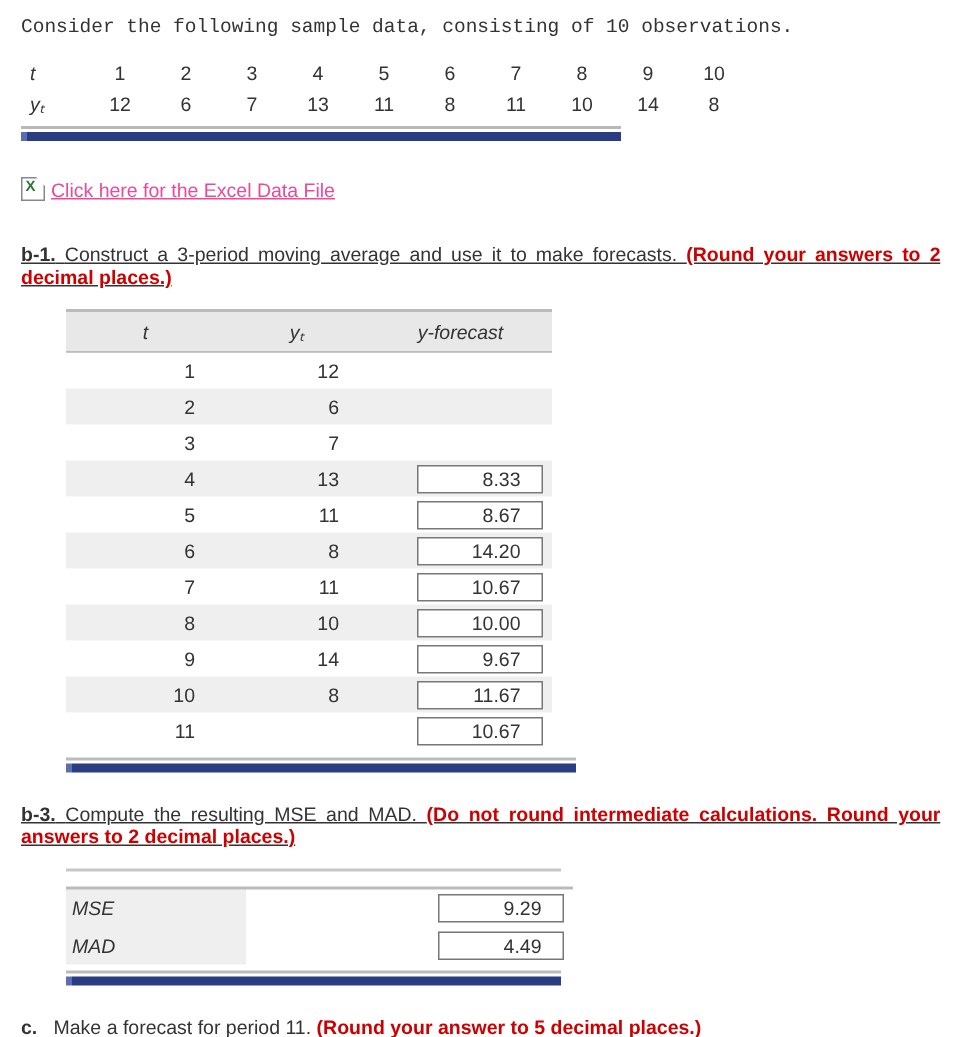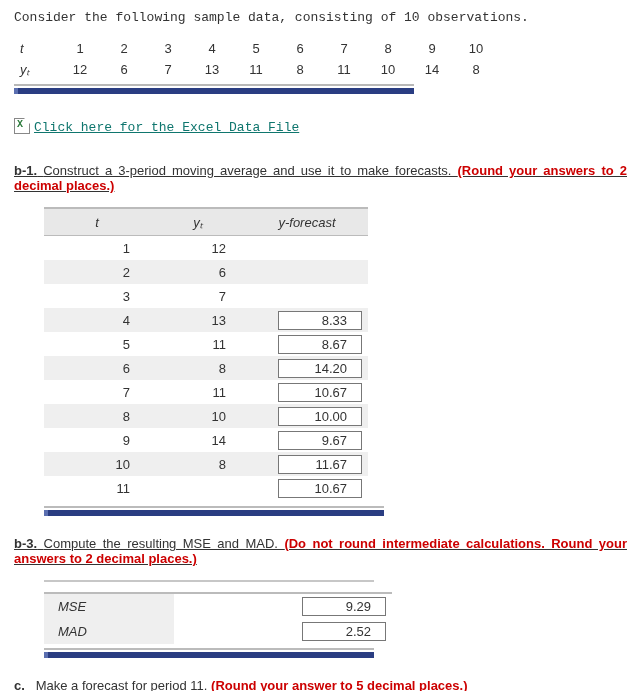--- a/index.html
+++ b/index.html
@@ -27,25 +27,24 @@
     width: 400px;
     margin-bottom: 16px;
   }
   .hr-top { height:2px; background:#b8b8b8; }
   .hr-bot {
     height:6px;
     background: linear-gradient(to right, #5b6fb0 0 4px, #2a3d82 4px 100%);
     margin-top: 2px;
   }
   .file-link {
-    color: #0f766e;
+    color: #ec4899;
     text-decoration: underline;
     margin: 8px 0 18px 0;
     display: inline-block;
-    font-family: Liberation Mono, monospace;
   }
   .xl-icon {
     display:inline-block;
     width:14px; height:14px;
     background:#fff;
     border:1px solid #888;
     position:relative;
     margin-right:4px;
     vertical-align: -3px;
   }
@@ -100,21 +99,21 @@
     margin-top:2px;
   }
   .tbl-wrap { margin-left:30px; width:340px; }
 
   .mse-table { margin:10px 0 4px 30px; }
   .mse-table td { padding:3px 6px; }
   .mse-table td.lbl {
     font-style:italic;
     width:110px;
     background:#efefef;
-    padding-left:14px;
+    padding-left:4px;
   }
   .mse-table td.gap { width:110px; }
   .mse-table td.val { text-align:right; }
   .mse-wrap { margin-left:30px; width:330px; }
   .mse-top {
     height:2px; background:#c7c7c7;
   }
   .mse-toprow td { border-top:2px solid #bbb; }
 </style>
 </head>
@@ -250,21 +249,21 @@
 <table class="mse-table">
   <tbody id="b2-body">
       <tr class="mse-toprow">
         <td class="lbl">MSE</td>
         <td class="gap"></td>
         <td class="val"><span class="boxed">9.29</span></td>
       </tr>
       <tr>
         <td class="lbl">MAD</td>
         <td class="gap"></td>
-        <td class="val"><span class="boxed">2.52</span></td>
+        <td class="val"><span class="boxed">4.49</span></td>
       </tr>
     </tbody>
 </table>
 <div class="mse-wrap">
   <div class="table-rule"></div>
     <div class="table-rule-blue"></div>
 </div>
 
 <div class="part" style="margin-top:20px">
   <span class="part-label">c.</span>&nbsp;&nbsp;

